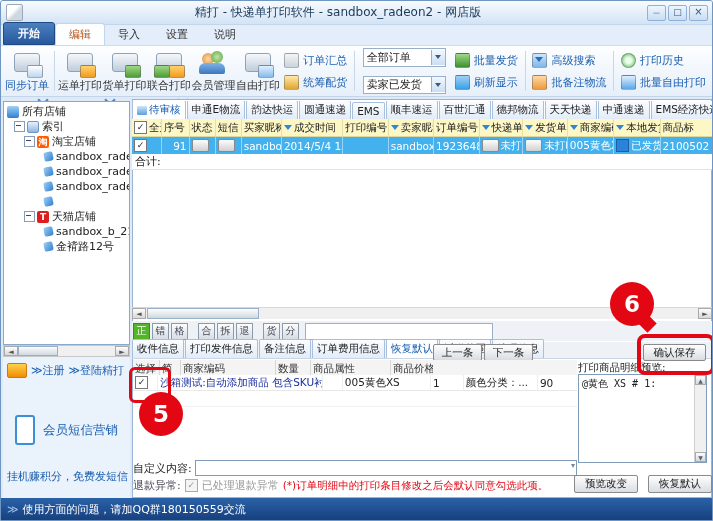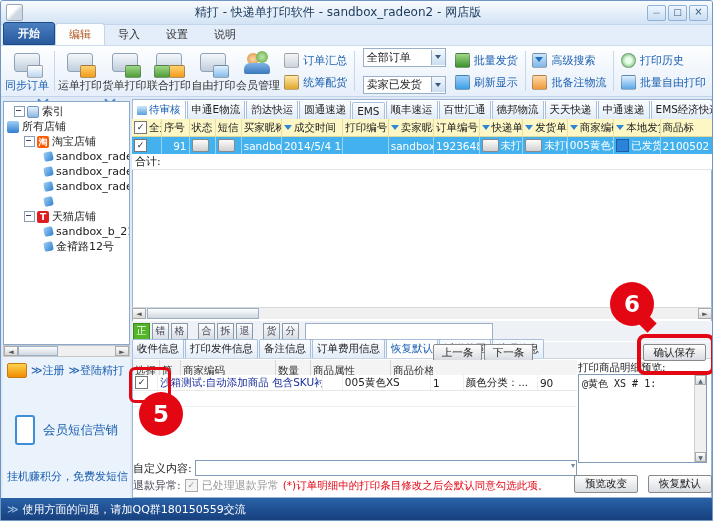--- a/index.html
+++ b/index.html
@@ -132,21 +132,21 @@
   
   .dtabs{left:131px;top:341px;width:580px;height:17px;display:flex;align-items:flex-end;background:#eef2f6;border-bottom:1px solid #c9d5e2;}
   .dtab{padding:2px 4px;border:1px solid #a8c0dc;border-bottom:none;background:linear-gradient(#fbfdff,#e2ecf8);
         margin-right:1px;white-space:nowrap;font-size:10.5px;border-radius:2px 2px 0 0;}
   .dtab.active{background:#fff;color:#1b5fb0;}
   .navbtn{position:absolute;height:15px;width:47px;background:linear-gradient(#fefefe,#d9dde2);
           border:1px solid #8a8a8a;border-radius:2px;font-size:10.5px;text-align:center;line-height:14px;}
   .savebtn{position:absolute;left:642px;top:343px;width:61px;height:15px;background:linear-gradient(#fefefe,#d9dde2);
           border:1px solid #8a8a8a;border-radius:2px;font-size:10.5px;text-align:center;line-height:14px;}
   
-  .dthead{left:132px;top:359px;width:444px;height:22px;background:#f4f4f4;display:flex;border-bottom:1px solid #a21caf;}
+  .dthead{left:132px;top:359px;width:444px;height:22px;background:#f4f4f4;display:flex;border-bottom:4px solid #a21caf;}
   .dhc{display:flex;align-items:center;padding:0 2px;border-right:1px solid #d8d8d8;white-space:nowrap;overflow:hidden;font-size:10.5px;color:#333;}
   .dtrow{left:132px;top:374px;width:444px;height:16px;display:flex;border-bottom:1px solid #e8e8e8;background:#fff;}
   .dc{display:flex;align-items:center;padding:0 2px;border-right:1px solid #eee;white-space:nowrap;overflow:hidden;font-size:10.5px;}
   .dtrow2{left:132px;top:390px;width:444px;height:16px;border-bottom:1px solid #f0f0f0;background:#fff;}
   
   .pvlabel{left:577px;top:360px;width:132px;white-space:nowrap;overflow:hidden;font-size:10.5px;}
   .pvbox{left:577px;top:373px;width:129px;height:89px;background:#fff;border:1px solid #7f9db9;}
   .pvtext{position:absolute;left:3px;top:2px;right:13px;font-family:"DejaVu Sans Mono","Liberation Mono",monospace;font-size:10px;}
   .pvscroll{position:absolute;right:0;top:0;bottom:0;width:11px;background:#f0f0f0;border-left:1px solid #d0d0d0;}
   .pvup,.pvdn{position:absolute;left:0;width:11px;height:10px;font-size:6px;text-align:center;line-height:10px;color:#567;
@@ -221,33 +221,33 @@
     <div class="bigbtn">
       <span class="bigico">
           <span class="body"></span>
           <span class="acc truck"></span>
           <span class="acc pic" style="right:16px;"></span>
         </span>
       <span>联合打印</span>
     </div>
     <div class="bigbtn">
       <span class="bigico">
-          <span class="body"></span>
-          <span class="acc mail"></span>
-        </span>
-      <span>自由打印</span>
-    </div>
-    <div class="bigbtn">
-      <span class="bigico">
           <span class="ppl"></span>
           <span class="ppl p2"></span>
           <span class="pplbody"></span>
         </span>
       <span>会员管理</span>
     </div>
+    <div class="bigbtn">
+      <span class="bigico">
+          <span class="body"></span>
+          <span class="acc mail"></span>
+        </span>
+      <span>自由打印</span>
+    </div>
     <div class="smcol">
       <span class="smitem">
         <span class="mi clip"></span>
         <span>订单汇总</span>
       </span>
       <span class="smitem">
         <span class="mi pen"></span>
         <span>统筹配货</span>
       </span>
     </div>
@@ -294,28 +294,28 @@
         <span>批量自由打印</span>
       </span>
     </div>
   </div>
 
   <span class="chv" style="left:38px;top:95px;"></span>
   <span class="chv" style="left:105px;top:95px;"></span>
   <span class="chv" style="left:178px;top:95px;"></span>
 
   <div class="abs tree">
+    <div class="trow" style="padding-left:3px;">
+      <span class="tico shops"></span>
+      <span>所有店铺</span>
+    </div>
     <div class="trow" style="padding-left:10px;">
       <span class="exp"></span>
       <span class="tico index"></span>
       <span>索引</span>
-    </div>
-    <div class="trow" style="padding-left:3px;">
-      <span class="tico shops"></span>
-      <span>所有店铺</span>
     </div>
     <div class="trow" style="padding-left:20px;">
       <span class="exp"></span>
       <span class="tico tb">淘</span>
       <span>淘宝店铺</span>
     </div>
     <div class="trow" style="padding-left:40px;">
       <span class="plug"></span>
       <span>sandbox_rade</span>
     </div>

